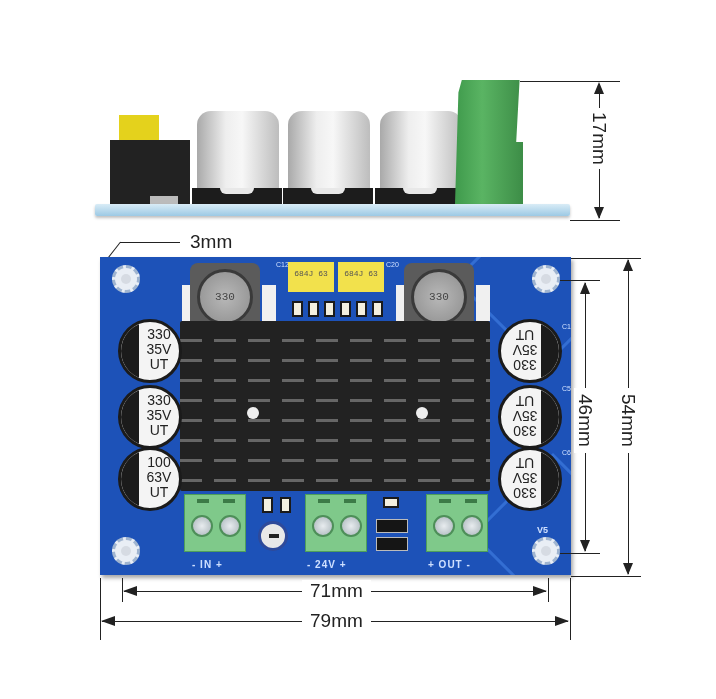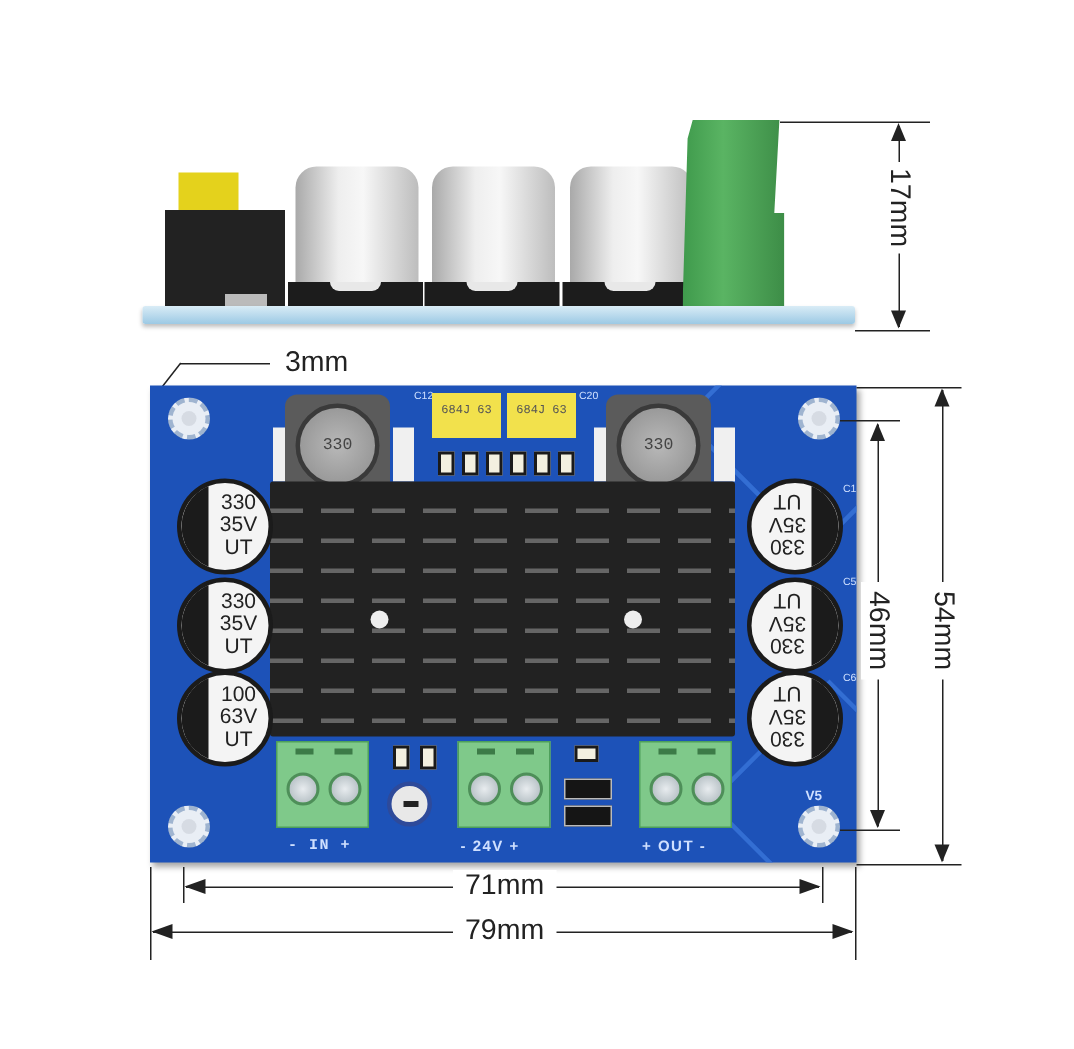--- a/index.html
+++ b/index.html
@@ -177,21 +177,21 @@
     </div>
   </div>
   <div class="clabel" style="left:462px;top:192px;">C6</div>
 
   <div class="terminal" style="left:84px;">
     <div class="slot" style="left:12px;"></div>
       <div class="slot" style="left:38px;"></div>
     <div class="screwhead" style="left:6px;"></div>
     <div class="screwhead" style="left:34px;"></div>
   </div>
-  <div class="silk" style="left:92px;font-family:Liberation Mono, monospace;">-  IN  +</div>
+  <div class="silk" style="left:92px;">-  IN  +</div>
 
   <div class="pot"></div>
   <div class="smd" style="left:162px;top:240px;"></div>
   <div class="smd" style="left:180px;top:240px;"></div>
 
   <div class="terminal" style="left:205px;">
     <div class="slot" style="left:12px;"></div>
       <div class="slot" style="left:38px;"></div>
     <div class="screwhead" style="left:6px;"></div>
     <div class="screwhead" style="left:34px;"></div>

